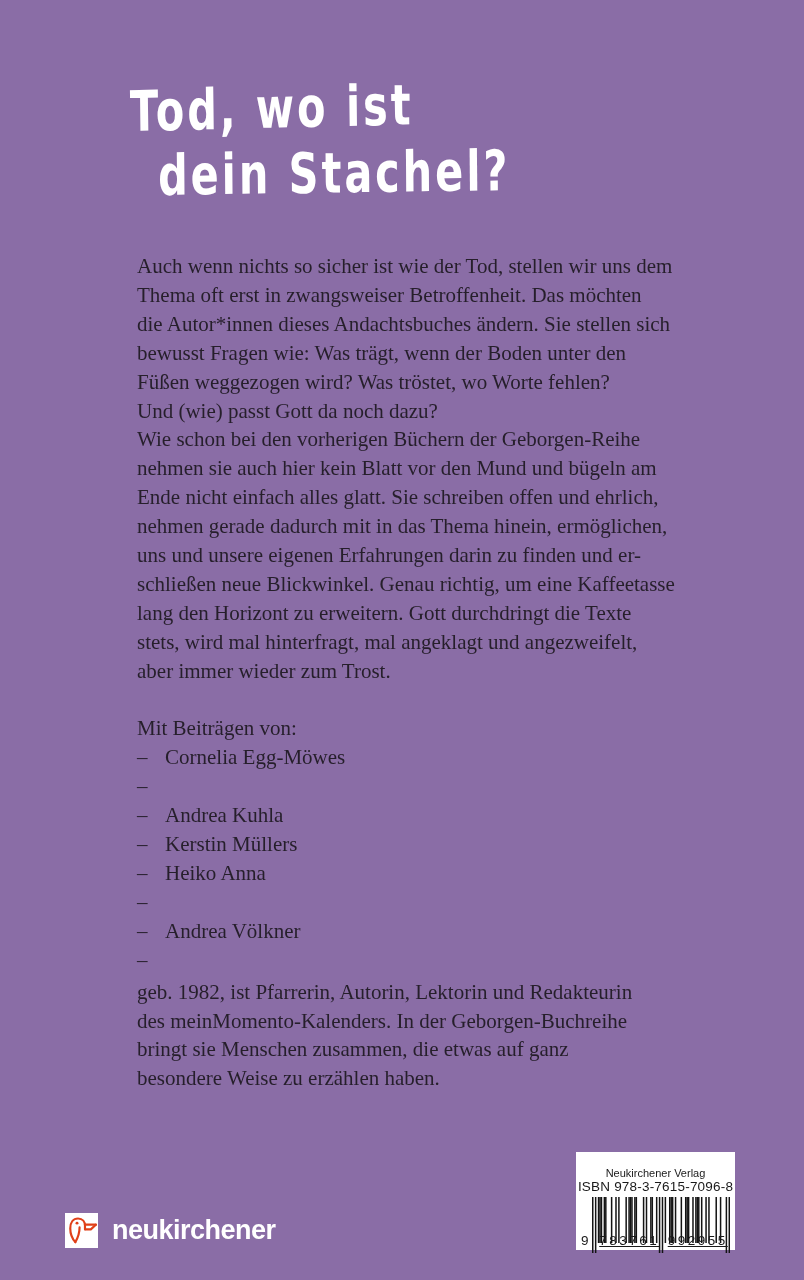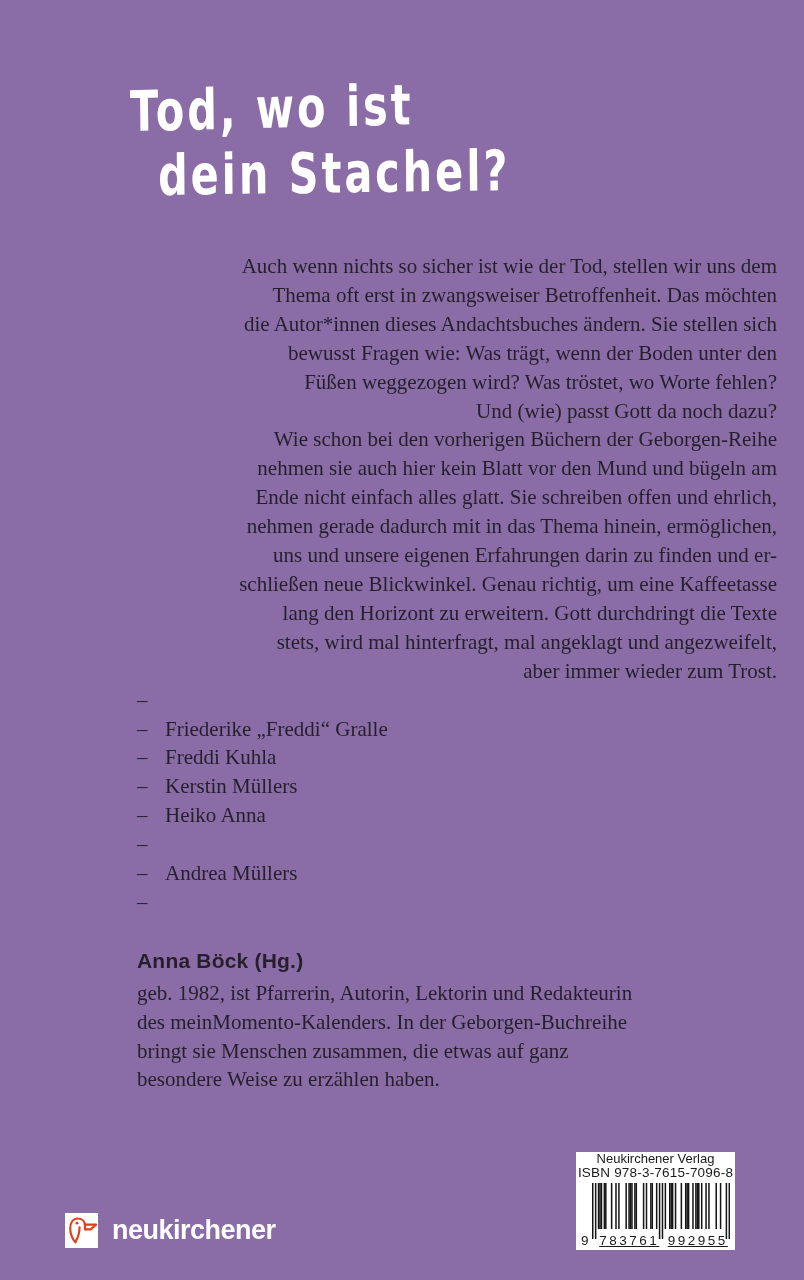--- a/index.html
+++ b/index.html
@@ -29,21 +29,21 @@
   .title-line2{
     margin-left:28px;
     margin-top:8px;
     transform:scaleX(0.74) rotate(-0.6deg);
   }
   
   .content{
     position:absolute;left:137px;top:252px;width:640px;
     font-size:21px;line-height:28.9px;
   }
-  .desc{white-space:pre-line;margin:0;text-align:right;}
+  .desc{white-space:pre-line;margin:0;}
   .contrib-heading{margin:28.9px 0 0 0;}
   .contrib-list{margin:0;}
   .contrib-item{display:flex;}
   .contrib-dash{width:28px;flex:0 0 28px;}
   .editor-name{
     font-family:"Liberation Sans", sans-serif;
     font-weight:700;font-size:21px;letter-spacing:0.2px;
     margin:30px 0 0 0;
   }
   .editor-bio{white-space:pre-line;margin:3px 0 7px 0;}
@@ -64,21 +64,21 @@
     margin-left:14px;
     line-height:1;
   }
   
   .barcode-box{
     position:absolute;left:576px;top:1152px;width:159px;height:98px;
     background:#ffffff;color:#1a1a1a;
     font-family:"Liberation Sans", sans-serif;
     text-align:center;
   }
-  .bc-publisher{font-size:13px;padding-top:1px;line-height:12px;}
+  .bc-publisher{font-size:11px;padding-top:15px;line-height:12px;}
   .bc-isbn{font-size:13.5px;line-height:16px;letter-spacing:0.2px;}
   .bc-bars{display:block;margin:2px 0 0 16px;}
   .bc-digits{
     position:absolute;bottom:2px;left:5px;right:3px;
     display:flex;font-size:13.5px;line-height:14px;
   }
   .bc-digit-first{width:14px;text-align:left;}
   .bc-digit-grp{flex:1;text-align:center;letter-spacing:2.5px;text-decoration:underline;}
 </style>
 </head>
@@ -101,53 +101,53 @@
 Wie schon bei den vorherigen Büchern der Geborgen-Reihe
 nehmen sie auch hier kein Blatt vor den Mund und bügeln am
 Ende nicht einfach alles glatt. Sie schreiben offen und ehrlich,
 nehmen gerade dadurch mit in das Thema hinein, ermöglichen,
 uns und unsere eigenen Erfahrungen darin zu finden und er-
 schließen neue Blickwinkel. Genau richtig, um eine Kaffeetasse
 lang den Horizont zu erweitern. Gott durchdringt die Texte
 stets, wird mal hinterfragt, mal angeklagt und angezweifelt,
 aber immer wieder zum Trost.</p>
 
+    <p class="contrib-heading">Mit Beiträgen von:</p>
     <div class="contrib-list">
       <div class="contrib-item">
         <span class="contrib-dash">–</span>
-      </div>
-      <div class="contrib-item">
-        <span class="contrib-dash">–</span>
-        <span>Friederike „Freddi“ Gralle</span>
-      </div>
-      <div class="contrib-item">
-        <span class="contrib-dash">–</span>
-        <span>Freddi Kuhla</span>
+        <span>Cornelia Egg-Möwes</span>
+      </div>
+      <div class="contrib-item">
+        <span class="contrib-dash">–</span>
+      </div>
+      <div class="contrib-item">
+        <span class="contrib-dash">–</span>
+        <span>Andrea Kuhla</span>
       </div>
       <div class="contrib-item">
         <span class="contrib-dash">–</span>
         <span>Kerstin Müllers</span>
       </div>
       <div class="contrib-item">
         <span class="contrib-dash">–</span>
         <span>Heiko Anna</span>
       </div>
       <div class="contrib-item">
         <span class="contrib-dash">–</span>
       </div>
       <div class="contrib-item">
         <span class="contrib-dash">–</span>
-        <span>Andrea Müllers</span>
+        <span>Andrea Völkner</span>
       </div>
       <div class="contrib-item">
         <span class="contrib-dash">–</span>
       </div>
     </div>
 
-    <p class="editor-name">Anna Böck (Hg.)</p>
     <p class="editor-bio">geb. 1982, ist Pfarrerin, Autorin, Lektorin und Redakteurin
 des meinMomento-Kalenders. In der Geborgen-Buchreihe
 bringt sie Menschen zusammen, die etwas auf ganz
 besondere Weise zu erzählen haben.</p>
   </div>
 
   <div class="publisher">
     <div class="logo-box">
       <svg width="31" height="31" viewBox="0 0 40 40" aria-hidden="true">
         <g stroke="#e04019" stroke-width="2.8" fill="none" stroke-linecap="round" stroke-linejoin="round">

